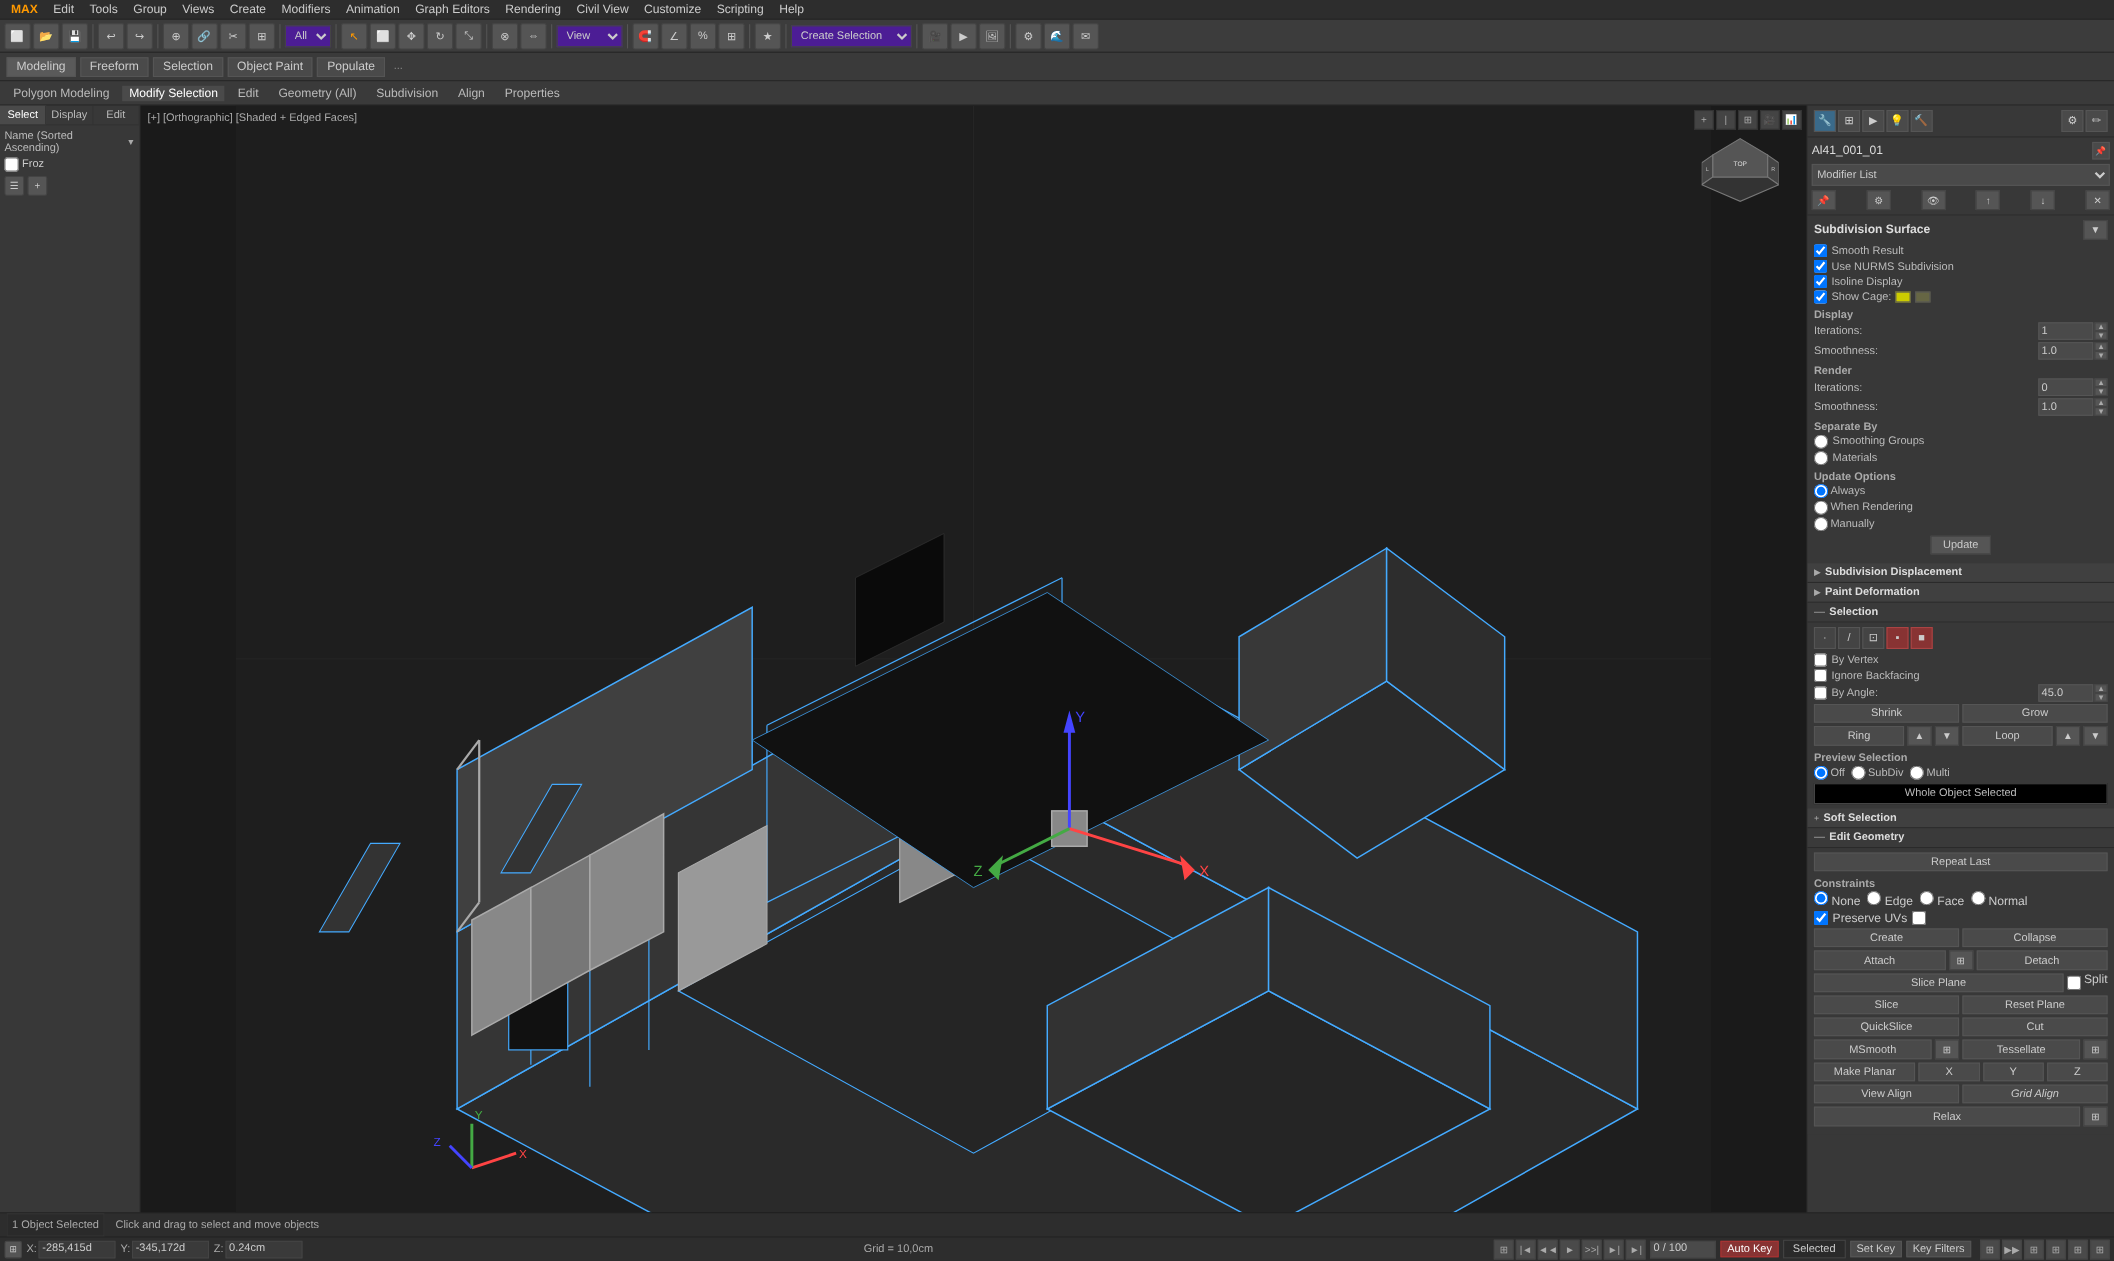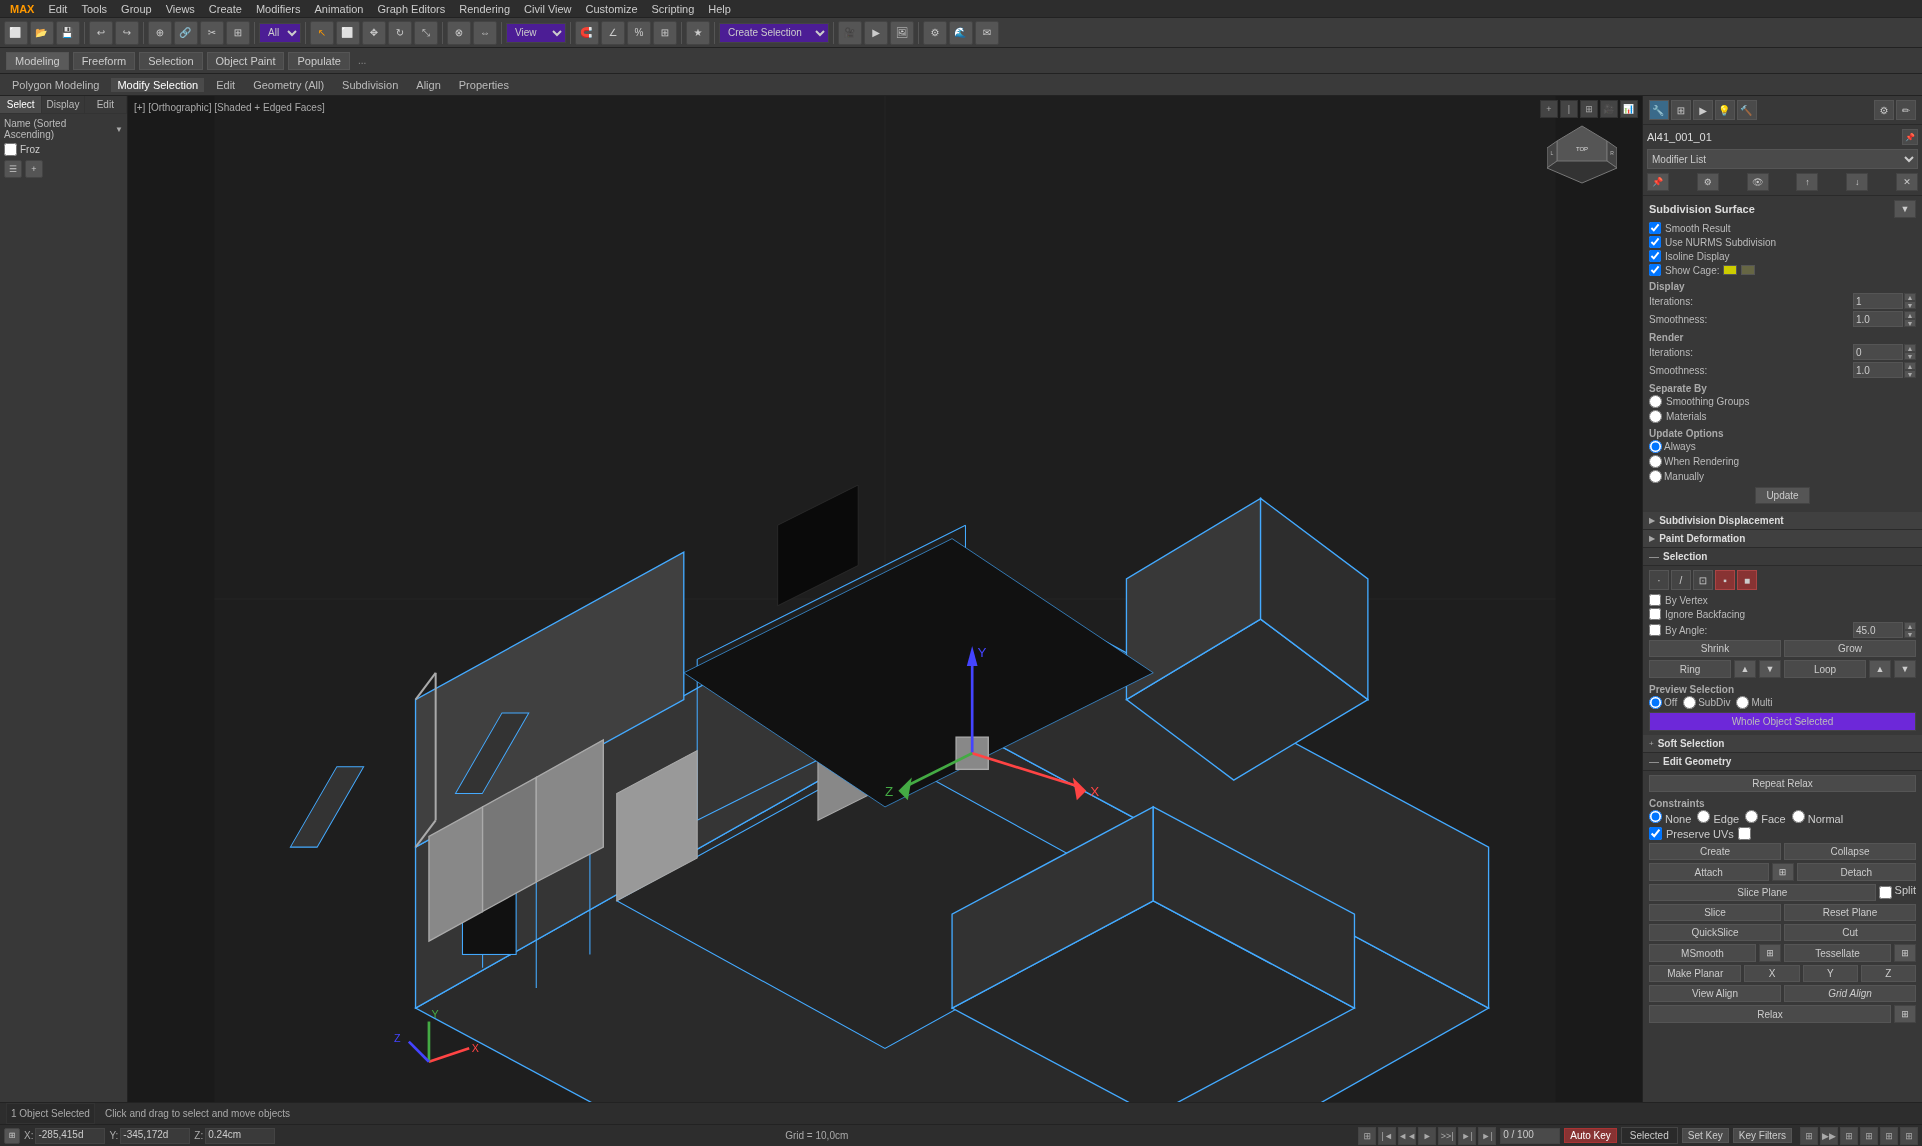--- a/index.html
+++ b/index.html
@@ -524,21 +524,21 @@
       padding: 3px 6px;
       font-size: 11px;
       color: #ddd;
       border-bottom: 1px solid #2a2a2a;
       display: flex;
       align-items: center;
       gap: 4px;
     }
 
     .whole-obj-selected {
-      background: #6d28d9;
+      background: #000000;
       border: 1px solid #444;
       text-align: center;
       padding: 3px;
       font-size: 10px;
       color: #bbb;
       margin-top: 3px;
     }
 
     
     .rp-icons-row {
@@ -1073,21 +1073,21 @@
       <span class="collapse-arrow">+</span>
       <span class="rp-section-title">Soft Selection</span>
     </div>
 
     <div class="eg-section-header">
       <span style="font-size:10px;color:#aaa;">—</span>
       <span class="rp-section-title">Edit Geometry</span>
     </div>
     <div class="rp-section-body">
       
-      <button class="rp-btn" style="width:100%;text-align:center;margin-bottom:3px;">Repeat Relax</button>
+      <button class="rp-btn" style="width:100%;text-align:center;margin-bottom:3px;">Repeat Last</button>
       
       <div class="section-divider">Constraints</div>
       <div class="constraints-row">
         <label>
           <input type="radio" name="constraints" checked="" style="">
           <span>None</span>
         </label>
         <label>
           <input type="radio" name="constraints" style="">
           <span>Edge</span>

